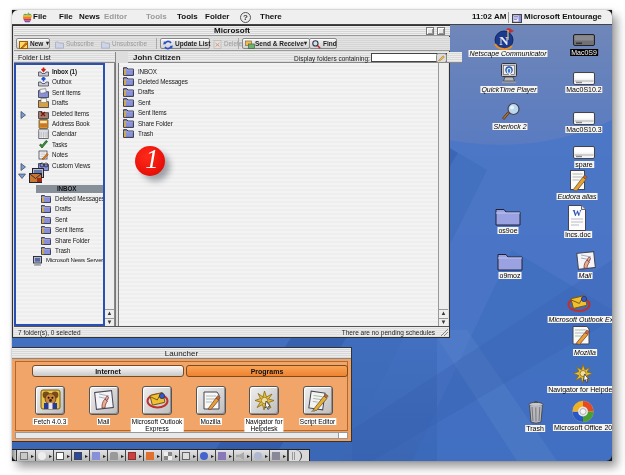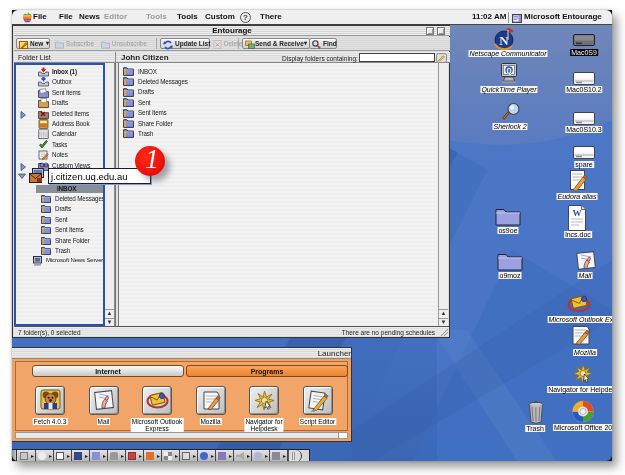--- a/index.html
+++ b/index.html
@@ -26,21 +26,21 @@
   border-bottom:1px solid #9a9a9a;font-size:7px;color:#222;white-space:nowrap;}
 .tbtn{position:absolute;top:1px;height:11px;border:1px solid #888;border-radius:2px;
   background:linear-gradient(180deg,#f2f2f2,#d2d2d2);box-shadow:inset 0 1px 0 #fff;
   font-weight:bold;padding:1px 2px;white-space:nowrap;font-size:6.5px;}
 .tflat{position:absolute;top:2.5px;color:#9a9a9a;font-weight:normal;font-size:6.3px;}
 .tdiv{position:absolute;top:1px;width:1px;height:11px;background:#aaa;}
 
 #lhead{position:absolute;left:1px;top:26px;width:102px;height:11px;
   background:repeating-linear-gradient(180deg,#ececec 0 1px,#dadada 1px 2px);
   border-right:1px solid #888;border-bottom:1px solid #888;font-size:7px;color:#222;}
-#rhead{position:absolute;left:103px;top:26px;width:334px;height:11px;
+#rhead{position:absolute;left:115px;top:26px;width:334px;height:11px;
   background:repeating-linear-gradient(180deg,#ececec 0 1px,#dadada 1px 2px);
   border-bottom:1px solid #888;font-size:7px;color:#222;}
 
 #lpane{position:absolute;left:1px;top:37px;width:91px;height:263px;background:repeating-linear-gradient(180deg,#f3f3f3 0 2px,#eeeeee 2px 4px);
   border:2px solid #2b50b4;overflow:hidden;}
 #lscroll{position:absolute;left:92px;top:37px;width:10px;height:263px;background:#eee;
   border-right:1px solid #888;}
 #divider{position:absolute;left:102px;top:37px;width:4px;height:263px;background:#e0e0e0;
   border-left:1px solid #777;border-right:1px solid #777;}
 #rpane{position:absolute;left:106px;top:37px;width:319px;height:263px;background:repeating-linear-gradient(180deg,#f3f3f3 0 2px,#eeeeee 2px 4px);}
@@ -53,21 +53,21 @@
 
 .dicon{position:absolute;}
 .dlabel{position:absolute;font-size:7px;color:#000;background:#f4f4f4;padding:0 1px;
   white-space:nowrap;transform:translateX(-50%);}
 .ital{font-style:italic;}
 
 #launcher{position:absolute;left:-1px;top:337px;width:341px;height:95px;
   border:1px solid #333;background:#f0a264;}
 #ltitle{position:absolute;left:0;top:0;width:100%;height:11px;
   background:repeating-linear-gradient(180deg,#ececec 0 1px,#d8d8d8 1px 2px);
-  border-bottom:1px solid #888;text-align:right;font-size:8px;color:#222;}
+  border-bottom:1px solid #888;text-align:center;font-size:8px;color:#222;}
 #lbody{position:absolute;left:3px;top:13px;right:3px;bottom:10px;border:1px solid #b06a30;background:#f2a568;}
 .tab{position:absolute;top:3px;height:12px;border:1px solid #7a4a20;border-radius:3px;
   font-size:7px;font-weight:bold;text-align:center;color:#111;}
 .lbtn{position:absolute;top:24px;width:30px;height:29px;border:1px solid #555;border-radius:3px;
   background:linear-gradient(135deg,#efefef,#bdbdbd);box-shadow:inset 1px 1px 0 #fff,inset -1px -1px 0 #909090;}
 .llabel{position:absolute;top:56px;font-size:6.5px;color:#000;background:#fff;padding:0 1px;
   text-align:center;transform:translateX(-50%);white-space:nowrap;}
 
 #cstrip{position:absolute;left:0px;top:439px;height:14px;background:#d8d8d8;
   border:1px solid #222;border-left:none;}
@@ -128,39 +128,39 @@
       </g>
       <path d="M5.4,2.8 C5.3,1.6 6,0.7 7,0.3 C7.2,1.4 6.4,2.5 5.4,2.8" fill="#58a942"></path>
       <circle cx="10.8" cy="6.3" r="1.7" fill="#efefef"></circle>
     </svg>
     <span class="mi" style="left:21px">File</span>
     <span class="mi" style="left:47px">File</span>
     <span class="mi" style="left:67px">News</span>
     <span class="mi" style="left:92px;color:#9a9a9a">Editor</span>
     <span class="mi" style="left:134px;color:#9a9a9a">Tools</span>
     <span class="mi" style="left:165px">Tools</span>
-    <span class="mi" style="left:193px">Custom</span>
+    <span class="mi" style="left:193px">Folder</span>
     <svg class="abs" style="left:228px;top:2px" width="11" height="11" viewBox="0 0 11 11">
       <circle cx="5.5" cy="5.5" r="5" fill="#eee" stroke="#555" stroke-width="1"></circle>
       <text x="5.5" y="8.3" font-size="8" font-weight="bold" fill="#333" text-anchor="middle" font-family="Liberation Sans">?</text>
     </svg>
     <span class="mi" style="left:248px">There</span>
     <span class="mi" style="left:460px;font-size:8px">11:02 AM</span>
     <span class="abs" style="left:496px;top:2px;width:1px;height:11px;background:#999"></span>
     <svg class="abs" style="left:500px;top:3px" width="10" height="10" viewBox="0 0 10 10">
       <rect x="0.5" y="1.5" width="9" height="8" fill="#8d8ddd" stroke="#444" stroke-width="1"></rect>
       <rect x="1.5" y="2.5" width="5" height="6" fill="#efefef"></rect>
       <path d="M2,3.5 h4 M2,5 h4 M2,6.5 h3" stroke="#7777cc" stroke-width="0.8"></path>
     </svg>
     <span class="mi" style="left:512px;font-size:8px;white-space:nowrap">Microsoft Entourage</span>
   </div>
 
   <div id="win">
     <div id="titlebar">
-        <div class="t">Entourage</div>
+        <div class="t">Microsoft</div>
       <div class="winbtn" style="left:412px"></div>
       <div class="winbtn" style="left:423px"></div>
     </div>
     <div id="toolbar">
       <div class="tbtn" style="left:2px;width:34px">
         <svg class="abs" style="left:2px;top:1px" width="9" height="9" viewBox="0 0 9 9">
           <rect x="0.5" y="1.5" width="8" height="7" fill="#ffdb63" stroke="#a06000" stroke-width="1"></rect>
           <path d="M2,8 L7,2.5 L8.3,3.8 L3.5,8 Z" fill="#e87820" stroke="#7a3c00" stroke-width="0.6"></path>
         </svg>
         <span style="position:absolute;left:13px;top:1px">New</span>
@@ -393,23 +393,20 @@
     </div>
     <div id="status">
       <span style="position:absolute;left:4px;top:1.5px">7 folder(s), 0 selected</span>
       <span style="position:absolute;right:14px;top:1.5px">There are no pending schedules</span>
       <svg class="abs" style="right:0;top:0" width="10" height="10">
           <path d="M2,9 L9,2 M5,9 L9,5" stroke="#888" stroke-width="1" fill="none"></path>
         </svg>
     </div>
   </div>
 
-  <div class="abs" style="left:36px;top:158px;width:103px;height:16px;background:#fff;border:1px solid #1a1a2e;box-shadow:1px 1px 0 #8aa0cc;">
-    <span style="position:absolute;left:2px;top:2px;font-size:9.5px;color:#000;">j.citizen.uq.edu.au</span>
-  </div>
 
   <div class="abs" style="left:123px;top:136px;width:40px;height:40px;">
     <div class="abs" style="left:6px;top:6px;width:29px;height:29px;border-radius:50%;background:rgba(90,95,105,0.55);filter:blur(3px);"></div>
     <div class="abs" style="left:0px;top:0px;width:30px;height:30px;border-radius:50%;background:radial-gradient(circle at 40% 35%,#ff2a1a,#e80f08 70%,#c80a06);"></div>
     <span style="position:absolute;left:2px;top:-2px;width:30px;text-align:center;font-family:'Liberation Serif',serif;font-style:italic;font-size:27px;color:#fff;">1</span>
   </div>
 
   <div id="launcher">
     <div id="ltitle"><span style="position:relative;top:1px">Launcher</span></div>
     <div id="lbody">

